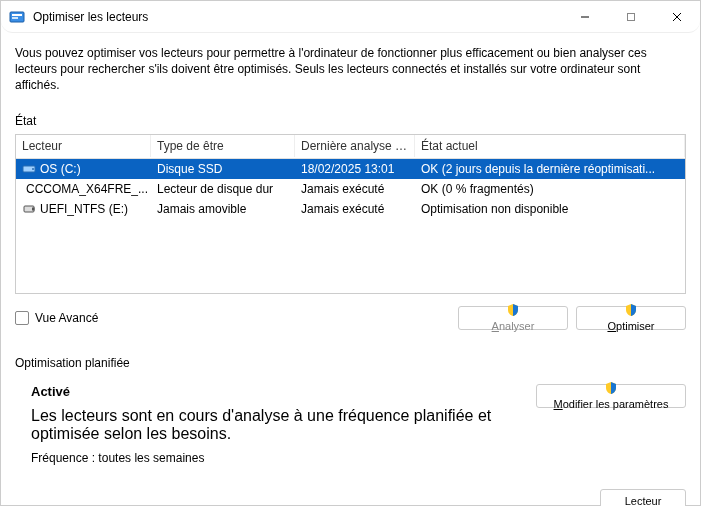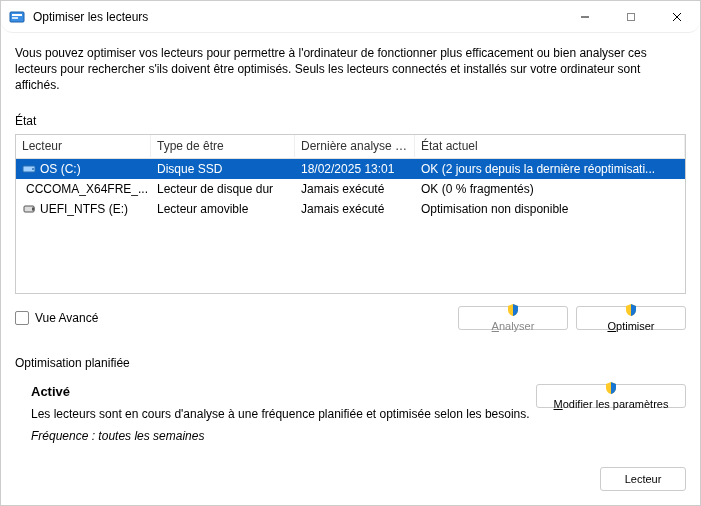--- a/index.html
+++ b/index.html
@@ -30,22 +30,22 @@
 .checkbox { width: 14px; height: 14px; border: 1px solid #888; border-radius: 2px; background: #fff; }
 .spacer { flex: 1; }
 .btn { min-width: 110px; height: 24px; border: 1px solid #ccc; background: #fff; border-radius: 3px; font-size: 11px; display: inline-flex; align-items: center; justify-content: center; gap: 4px; padding: 0 12px; flex-direction: column; }
 .btn.disabled { color: #888; }
 .shield { width: 12px; height: 12px; }
 .schedule-section { margin-top: 26px; }
 .schedule-header { font-size: 12px; margin-bottom: 14px; }
 .schedule-body { display: flex; align-items: flex-start; }
 .schedule-left { flex: 1; padding-left: 16px; }
 .schedule-title { font-weight: 600; font-size: 13px; margin-bottom: 8px; }
-.schedule-desc { font-size: 12px; margin-bottom: 8px; }
-.schedule-freq { font-size: 12px; font-style: italic; }
+.schedule-desc { font-size: 16px; margin-bottom: 8px; }
+.schedule-freq { font-size: 12px; }
 .footer { padding: 12px 14px 16px; display: flex; justify-content: flex-end; border-top: 0; }
 .uline { text-decoration: underline; }
 </style>
 </head>
 <body>
 
 <div class="window">
   <div class="titlebar">
     <span class="titlebar-icon">
       <svg viewBox="0 0 16 16">
@@ -113,21 +113,21 @@
             <div class="td c3">OK (0 % fragmentés)</div>
           </div>
           <div class="tr">
             <div class="td c0">
               <span class="drive-icon"><svg viewBox="0 0 14 14">
                   <rect x="2" y="4" width="10" height="6" rx="1" fill="#ddd" stroke="#555"></rect>
                   <rect x="10" y="5.5" width="2.5" height="3" fill="#555"></rect>
                 </svg></span>
               <span>UEFI_NTFS (E:)</span>
             </div>
-            <div class="td c1">Lecteur amovible</div>
+            <div class="td c1">Jamais amovible</div>
             <div class="td c2">Jamais exécuté</div>
             <div class="td c3">Optimisation non disponible</div>
           </div>
         </div>
     </div>
 
     <div class="below-table">
       <div class="checkbox-wrap">
         <span class="checkbox"></span>
         <span>Vue Avancé</span>

